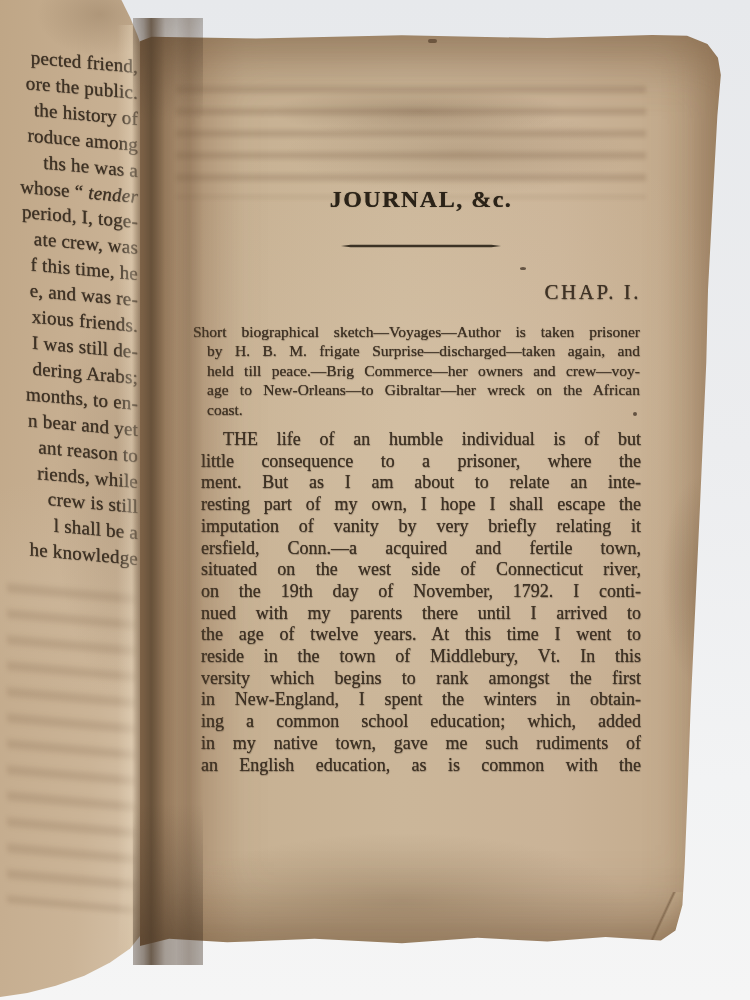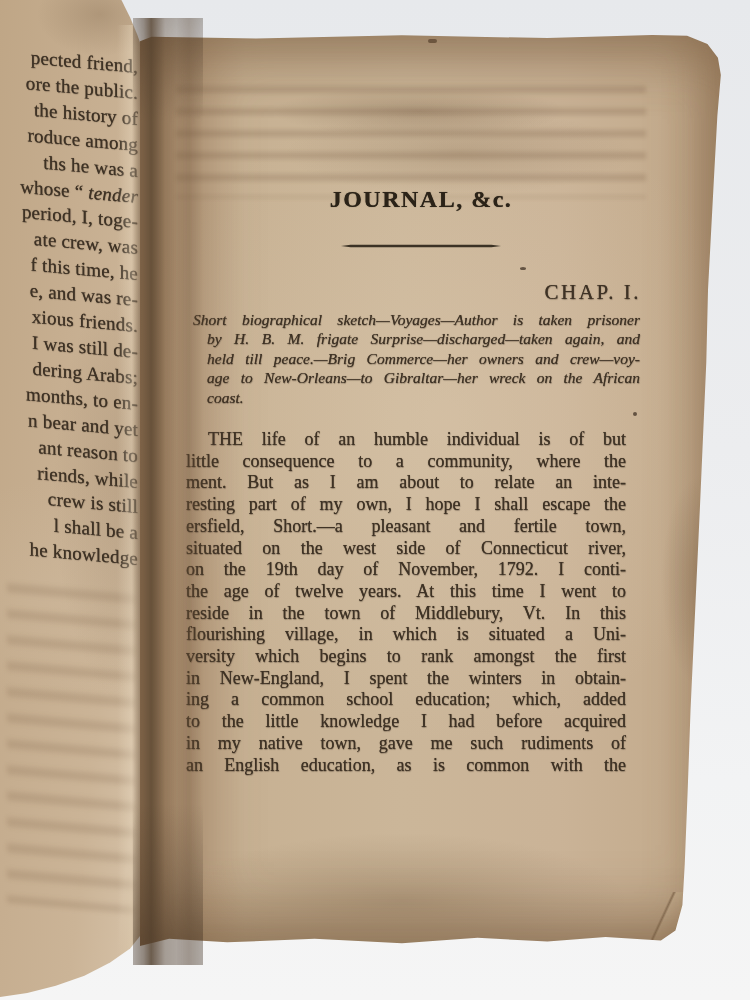--- a/index.html
+++ b/index.html
@@ -83,28 +83,28 @@
     position:absolute; left:201px; top:210px; width:160px; height:4px;
     background:var(--title-ink,#2b2318);
     clip-path:polygon(0 50%,6% 18%,94% 18%,100% 50%,94% 82%,6% 82%);
     opacity:.9;
   }
   .chap{
     position:absolute; left:61px; width:440px; top:246px; text-align:right;
     font-size:21px; letter-spacing:2.5px;
   }
   .summary{
-    position:absolute; left:53px; width:447px; top:276px;
-    font-style:italic; font-size:15.5px; line-height:19.4px;
+    position:absolute; left:53px; width:447px; top:288px;
+    font-size:15.5px; line-height:19.4px;
   }
   .sline{ text-align:justify; text-align-last:justify; padding-left:14px; }
   .sline:first-child{ padding-left:0; }
   .sline:last-child{ text-align-last:left; }
   .body-col{
-    position:absolute; left:46px; width:440px; top:395px;
+    position:absolute; left:61px; width:440px; top:395px;
     font-size:18px; line-height:21.7px;
   }
   .bline{ text-align:justify; text-align-last:justify; }
   .bline:first-child{ text-indent:22px; }
   .corner-fold{
     position:absolute; right:34px; bottom:2px; width:50px; height:52px;
     background:linear-gradient(115deg,transparent 46%,rgba(90,66,44,.55) 49%,#cdb697 52%,#bda283 82%,#b09577 100%);
     border-bottom-right-radius:8px; opacity:.9;
   }
   .speck{ position:absolute; background:rgba(55,42,30,.7); border-radius:50%; }
@@ -152,33 +152,33 @@
     <div class="chap print">CHAP. I.</div>
     <div class="summary print">
         <div class="sline"><span>Short biographical sketch—Voyages—Author is taken prisoner</span></div>
         <div class="sline"><span>by H. B. M. frigate Surprise—discharged—taken again, and</span></div>
         <div class="sline"><span>held till peace.—Brig Commerce—her owners and crew—voy-</span></div>
         <div class="sline"><span>age to New-Orleans—to Gibraltar—her wreck on the African</span></div>
         <div class="sline"><span>coast.</span></div>
       </div>
     <div class="body-col print">
         <div class="bline"><span>THE life of an humble individual is of but</span></div>
-        <div class="bline"><span>little consequence to a community, where the</span></div>
+        <div class="bline"><span>little consequence to a prisoner, where the</span></div>
         <div class="bline"><span>ment.  But as I am about to relate an inte-</span></div>
         <div class="bline"><span>resting part of my own, I hope I shall escape the</span></div>
-        <div class="bline"><span>ersfield, Short.—a pleasant and fertile town,</span></div>
+        <div class="bline"><span>imputation of vanity by very briefly relating it</span></div>
+        <div class="bline"><span>ersfield, Conn.—a acquired and fertile town,</span></div>
         <div class="bline"><span>situated on the west side of Connecticut river,</span></div>
         <div class="bline"><span>on the 19th day of November, 1792.  I conti-</span></div>
+        <div class="bline"><span>nued with my parents there until I arrived to</span></div>
         <div class="bline"><span>the age of twelve years.  At this time I went to</span></div>
         <div class="bline"><span>reside in the town of Middlebury, Vt.  In this</span></div>
-        <div class="bline"><span>flourishing village, in which is situated a Uni-</span></div>
         <div class="bline"><span>versity which begins to rank amongst the first</span></div>
         <div class="bline"><span>in New-England, I spent the winters in obtain-</span></div>
         <div class="bline"><span>ing a common school education; which, added</span></div>
-        <div class="bline"><span>to the little knowledge I had before acquired</span></div>
         <div class="bline"><span>in my native town, gave me such rudiments of</span></div>
         <div class="bline"><span>an English education, as is common with the</span></div>
       </div>
     <div class="speck s1"></div>
     <div class="speck s2"></div>
     <div class="speck s3"></div>
     <div class="corner-fold"></div>
     <div class="page-vignette"></div>
   </div>
 

